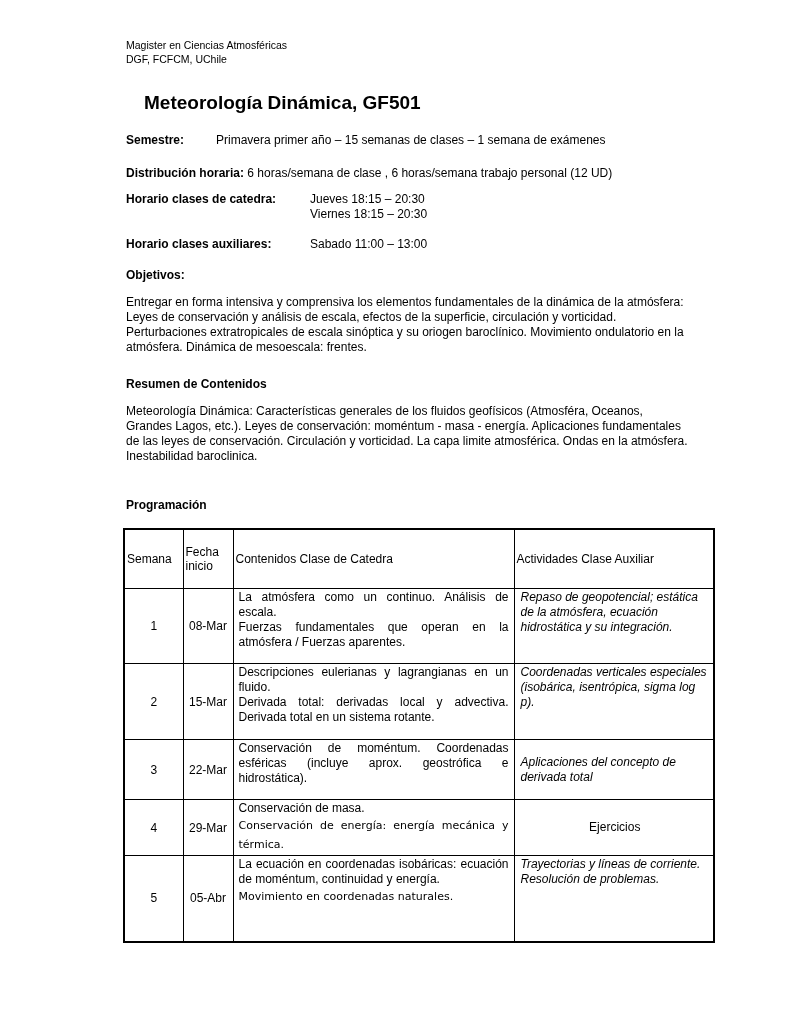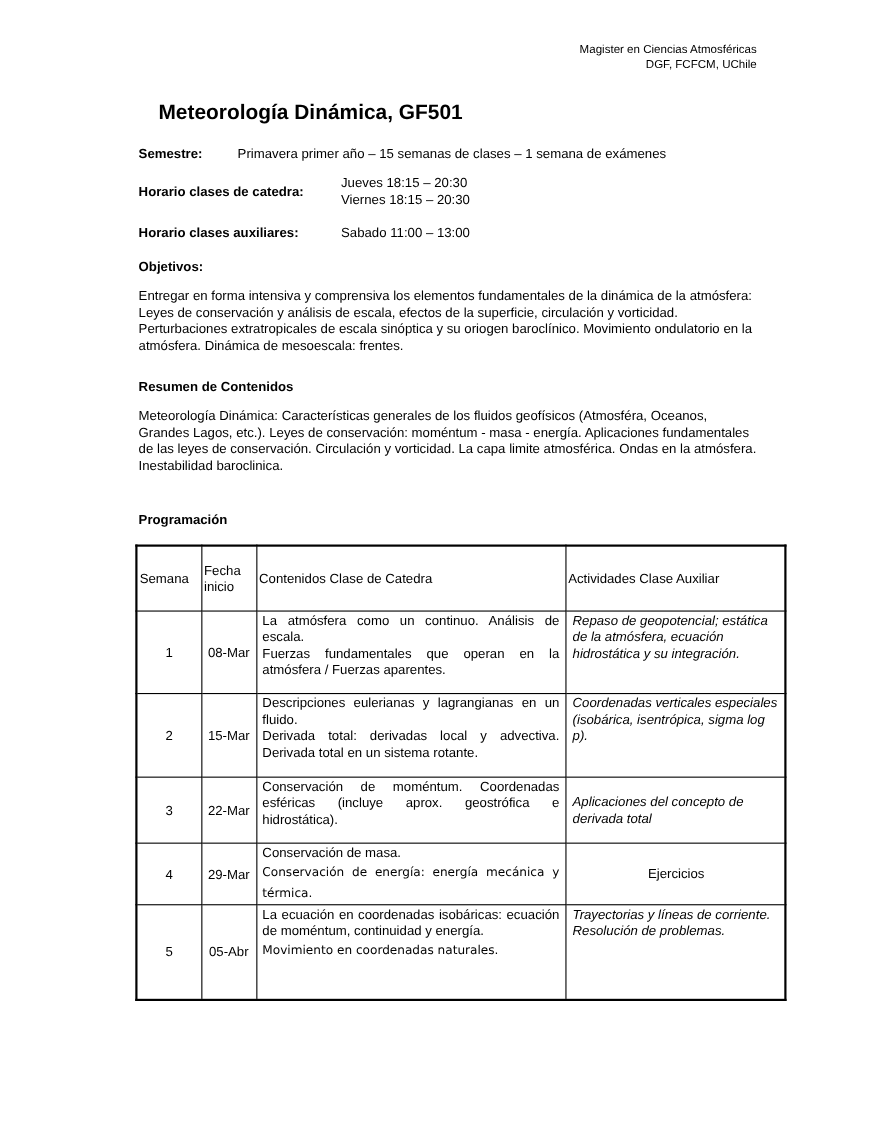--- a/index.html
+++ b/index.html
@@ -2,27 +2,27 @@
 <html><head>
 <meta charset="utf-8">
 <style>
   html,body{margin:0;padding:0;}
   body{
     width:800px;height:1035px;overflow:hidden;
     background:#ffffff;color:#000000;
     font-family:"Liberation Sans",sans-serif;font-size:12px;
   }
   .doc{padding:38px 112px 0 126px;}
-  .doc-header{text-align:right;font-size:10.5px;line-height:14px;}
+  .doc-header{text-align:left;font-size:10.5px;line-height:14px;}
   .title{font-size:19px;line-height:22px;font-weight:bold;margin:26px 0 0 18px;}
   .lbl{font-weight:bold;}
   .row-sem{margin-top:19px;display:flex;line-height:15px;}
   .sem-label{width:90px;flex:none;}
   .row-dist{margin-top:18px;line-height:15px;}
-  .row-cat{margin-top:11px;display:flex;line-height:15px;align-items:center;}
+  .row-cat{margin-top:11px;display:flex;line-height:15px;}
   .cat-label{width:184px;flex:none;}
   .row-aux{margin-top:15px;display:flex;line-height:15px;}
   .heading{font-weight:bold;line-height:15px;}
   .h-obj{margin-top:16px;}
   .h-res{margin-top:22px;}
   .h-prog{margin-top:34px;}
   .par{margin:12px 0 0 0;line-height:15px;max-width:562px;}
   p{margin:0;}
 
   table.prog{
@@ -51,20 +51,24 @@
     <div>DGF, FCFCM, UChile</div>
   </div>
 
   <h1 class="title">Meteorología Dinámica, GF501</h1>
 
   <div class="row-sem">
     <span class="lbl sem-label">Semestre:</span>
     <span>Primavera primer año – 15 semanas de clases – 1 semana de exámenes</span>
   </div>
 
+  <div class="row-dist">
+    <span class="lbl">Distribución horaria:</span>
+    <span>6 horas/semana de clase , 6 horas/semana trabajo personal (12 UD)</span>
+  </div>
 
   <div class="row-cat">
     <span class="lbl cat-label">Horario clases de catedra:</span>
     <span>
       <div>Jueves 18:15 – 20:30</div>
       <div>Viernes 18:15 – 20:30</div>
     </span>
   </div>
 
   <div class="row-aux">

